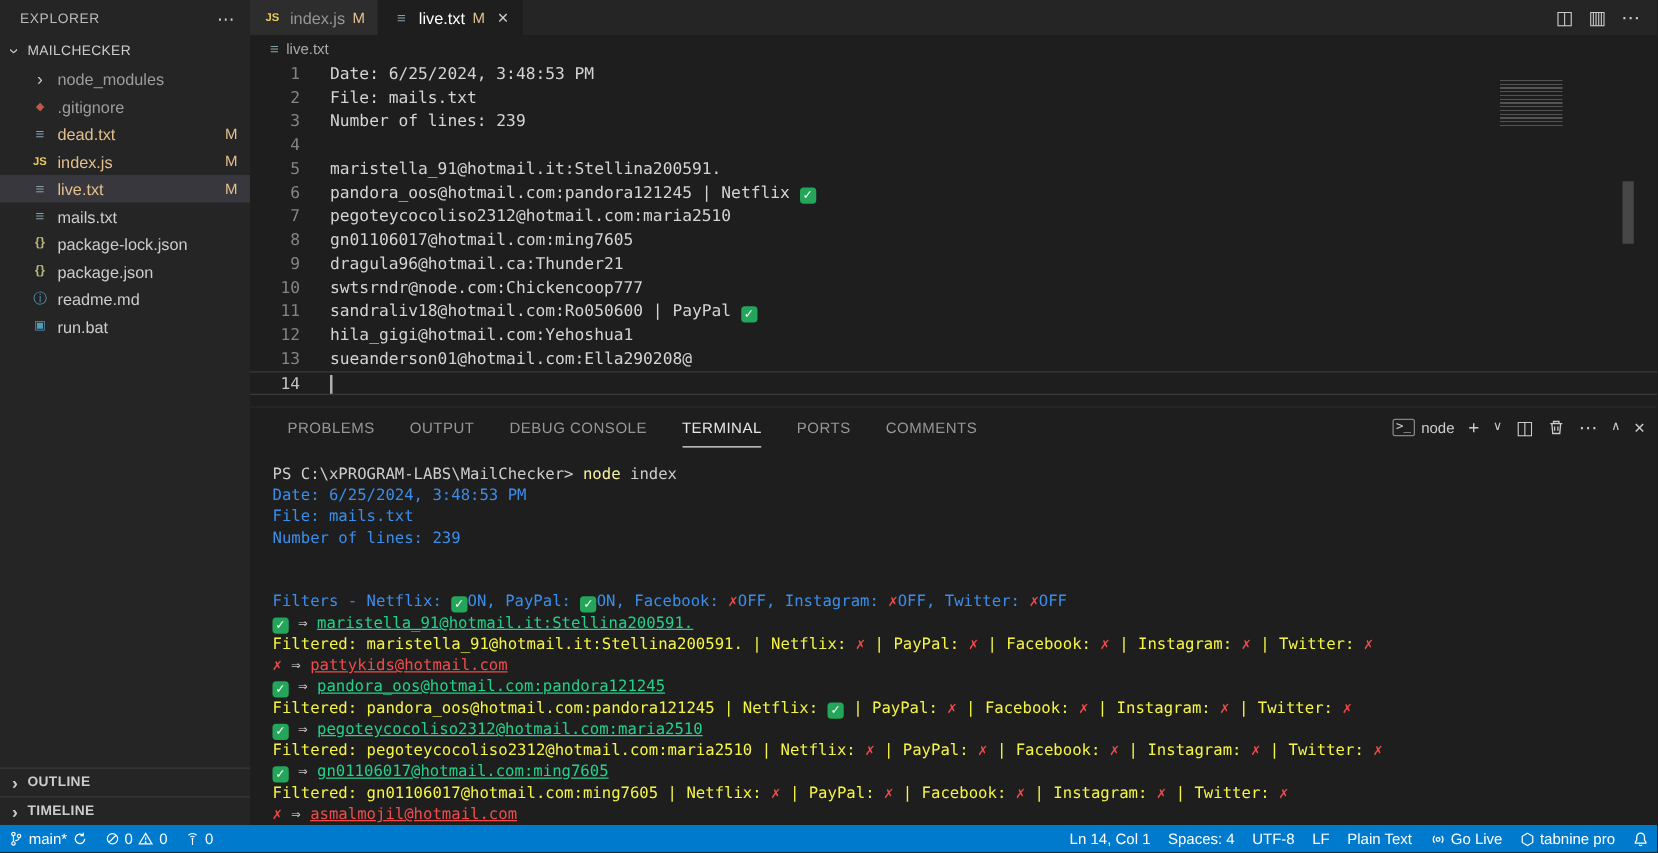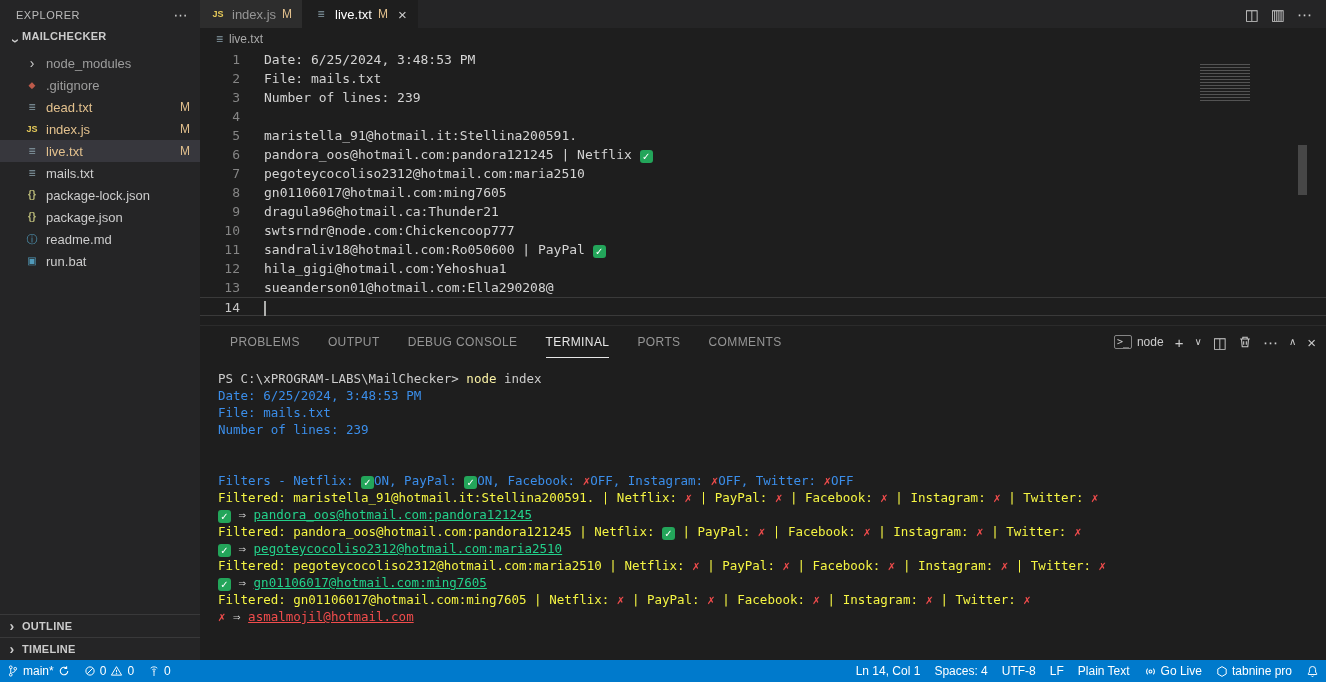--- a/index.html
+++ b/index.html
@@ -5,21 +5,21 @@
   html,body{margin:0;padding:0;background:#1e1e1e;}
   .app{position:relative;width:1326px;height:682px;overflow:hidden;background:#1e1e1e;
        font-family:"Liberation Sans",sans-serif;color:#cccccc;-webkit-font-smoothing:antialiased;}
 
   
   .sidebar{position:absolute;left:0;top:0;width:200px;bottom:22px;background:#252526;
            display:flex;flex-direction:column;font-size:13px;border-right:1px solid #1b1b1c;}
   .sb-header{height:30px;display:flex;align-items:center;justify-content:space-between;
              padding:0 12px 0 16px;font-size:11px;letter-spacing:.5px;color:#bbbbbb;flex:none;}
   .sb-more{color:#cccccc;cursor:pointer;font-size:14px;}
-  .sb-root{height:22px;display:flex;gap:4px;font-weight:bold;font-size:11px;
+  .sb-root{height:22px;display:flex;align-items:center;gap:4px;font-weight:normal;font-size:11px;
            letter-spacing:.3px;color:#cccccc;padding-left:6px;flex:none;cursor:pointer;}
   .chev{display:inline-block;color:#cccccc;font-size:14px;line-height:1;width:12px;text-align:center;}
   .chev.down{transform:rotate(90deg);}
   .file-list{flex:1;overflow:hidden;}
   .file-row{height:22px;display:flex;align-items:center;padding-left:24px;cursor:pointer;}
   .file-row.selected{background:#37373d;}
   .ficon{width:16px;flex:none;text-align:center;font-size:11px;line-height:1;}
   .ic-folder{color:#cccccc;font-size:14px;}
   .ic-git{color:#bd5a4a;font-size:9px;}
   .ic-txt{color:#8aa0ab;font-size:12px;}
@@ -282,21 +282,23 @@
         </div>
       </div>
       <div class="terminal">
           <div class="tline"><span class="t-def">PS C:\xPROGRAM-LABS\MailChecker&gt; </span><span class="t-cmd">node</span><span class="t-def"> index</span></div>
           <div class="tline"><span class="t-blue">Date: 6/25/2024, 3:48:53 PM</span></div>
           <div class="tline"><span class="t-blue">File: mails.txt</span></div>
           <div class="tline"><span class="t-blue">Number of lines: 239</span></div>
           <div class="tline"> </div>
           <div class="tline"> </div>
           <div class="tline"><span class="t-blue">Filters - Netflix: </span><span class="seg-check">✓</span><span class="t-blue">ON, PayPal: </span><span class="seg-check">✓</span><span class="t-blue">ON, Facebook: </span><span class="seg-cross">✗</span><span class="t-blue">OFF, Instagram: </span><span class="seg-cross">✗</span><span class="t-blue">OFF, Twitter: </span><span class="seg-cross">✗</span><span class="t-blue">OFF</span></div>
+          <div class="tline"><span class="seg-check">✓</span><span class="t-def"> ⇒ </span><span class="t-green u">maristella_91@hotmail.it:Stellina200591.</span></div>
           <div class="tline"><span class="t-yellow">Filtered: maristella_91@hotmail.it:Stellina200591. | Netflix: </span><span class="seg-cross">✗</span><span class="t-yellow"> | PayPal: </span><span class="seg-cross">✗</span><span class="t-yellow"> | Facebook: </span><span class="seg-cross">✗</span><span class="t-yellow"> | Instagram: </span><span class="seg-cross">✗</span><span class="t-yellow"> | Twitter: </span><span class="seg-cross">✗</span></div>
+          <div class="tline"><span class="seg-cross">✗</span><span class="t-def"> ⇒ </span><span class="t-red u">pattykids@hotmail.com</span></div>
           <div class="tline"><span class="seg-check">✓</span><span class="t-def"> ⇒ </span><span class="t-green u">pandora_oos@hotmail.com:pandora121245</span></div>
           <div class="tline"><span class="t-yellow">Filtered: pandora_oos@hotmail.com:pandora121245 | Netflix: </span><span class="seg-check">✓</span><span class="t-yellow"> | PayPal: </span><span class="seg-cross">✗</span><span class="t-yellow"> | Facebook: </span><span class="seg-cross">✗</span><span class="t-yellow"> | Instagram: </span><span class="seg-cross">✗</span><span class="t-yellow"> | Twitter: </span><span class="seg-cross">✗</span></div>
           <div class="tline"><span class="seg-check">✓</span><span class="t-def"> ⇒ </span><span class="t-green u">pegoteycocoliso2312@hotmail.com:maria2510</span></div>
           <div class="tline"><span class="t-yellow">Filtered: pegoteycocoliso2312@hotmail.com:maria2510 | Netflix: </span><span class="seg-cross">✗</span><span class="t-yellow"> | PayPal: </span><span class="seg-cross">✗</span><span class="t-yellow"> | Facebook: </span><span class="seg-cross">✗</span><span class="t-yellow"> | Instagram: </span><span class="seg-cross">✗</span><span class="t-yellow"> | Twitter: </span><span class="seg-cross">✗</span></div>
           <div class="tline"><span class="seg-check">✓</span><span class="t-def"> ⇒ </span><span class="t-green u">gn01106017@hotmail.com:ming7605</span></div>
           <div class="tline"><span class="t-yellow">Filtered: gn01106017@hotmail.com:ming7605 | Netflix: </span><span class="seg-cross">✗</span><span class="t-yellow"> | PayPal: </span><span class="seg-cross">✗</span><span class="t-yellow"> | Facebook: </span><span class="seg-cross">✗</span><span class="t-yellow"> | Instagram: </span><span class="seg-cross">✗</span><span class="t-yellow"> | Twitter: </span><span class="seg-cross">✗</span></div>
           <div class="tline"><span class="seg-cross">✗</span><span class="t-def"> ⇒ </span><span class="t-red u">asmalmojil@hotmail.com</span></div>
         </div>
     </div>
   </div>

